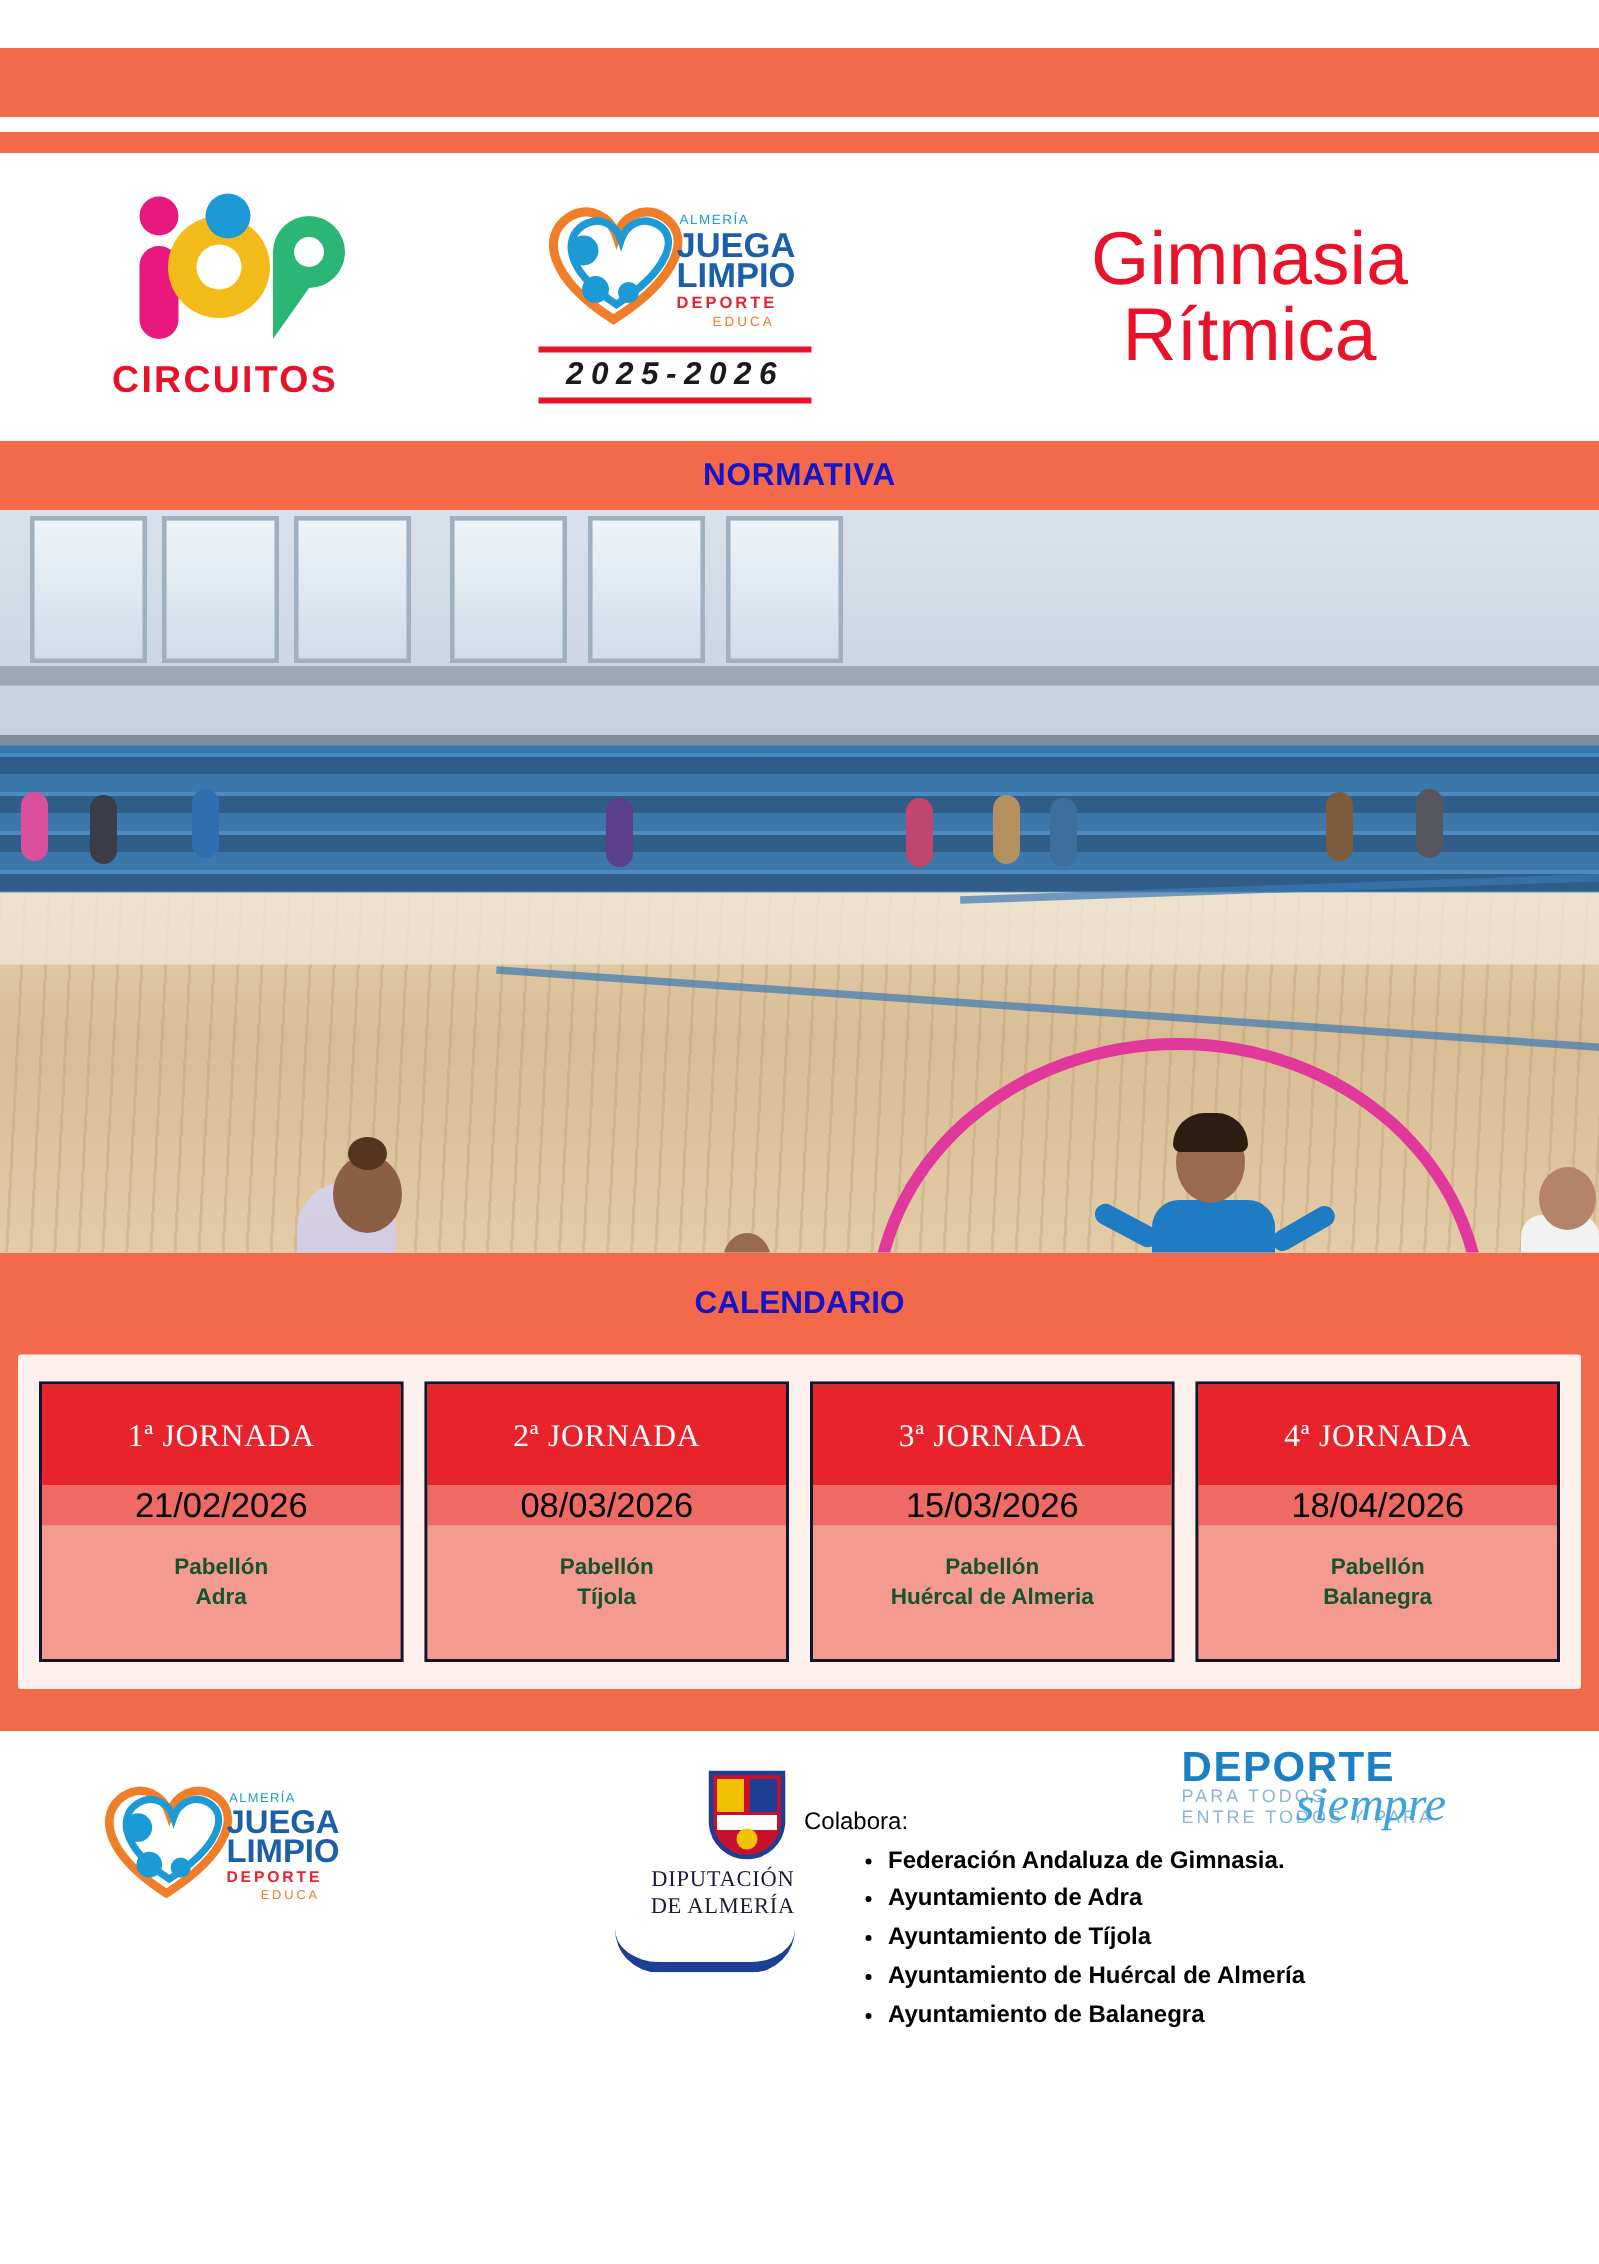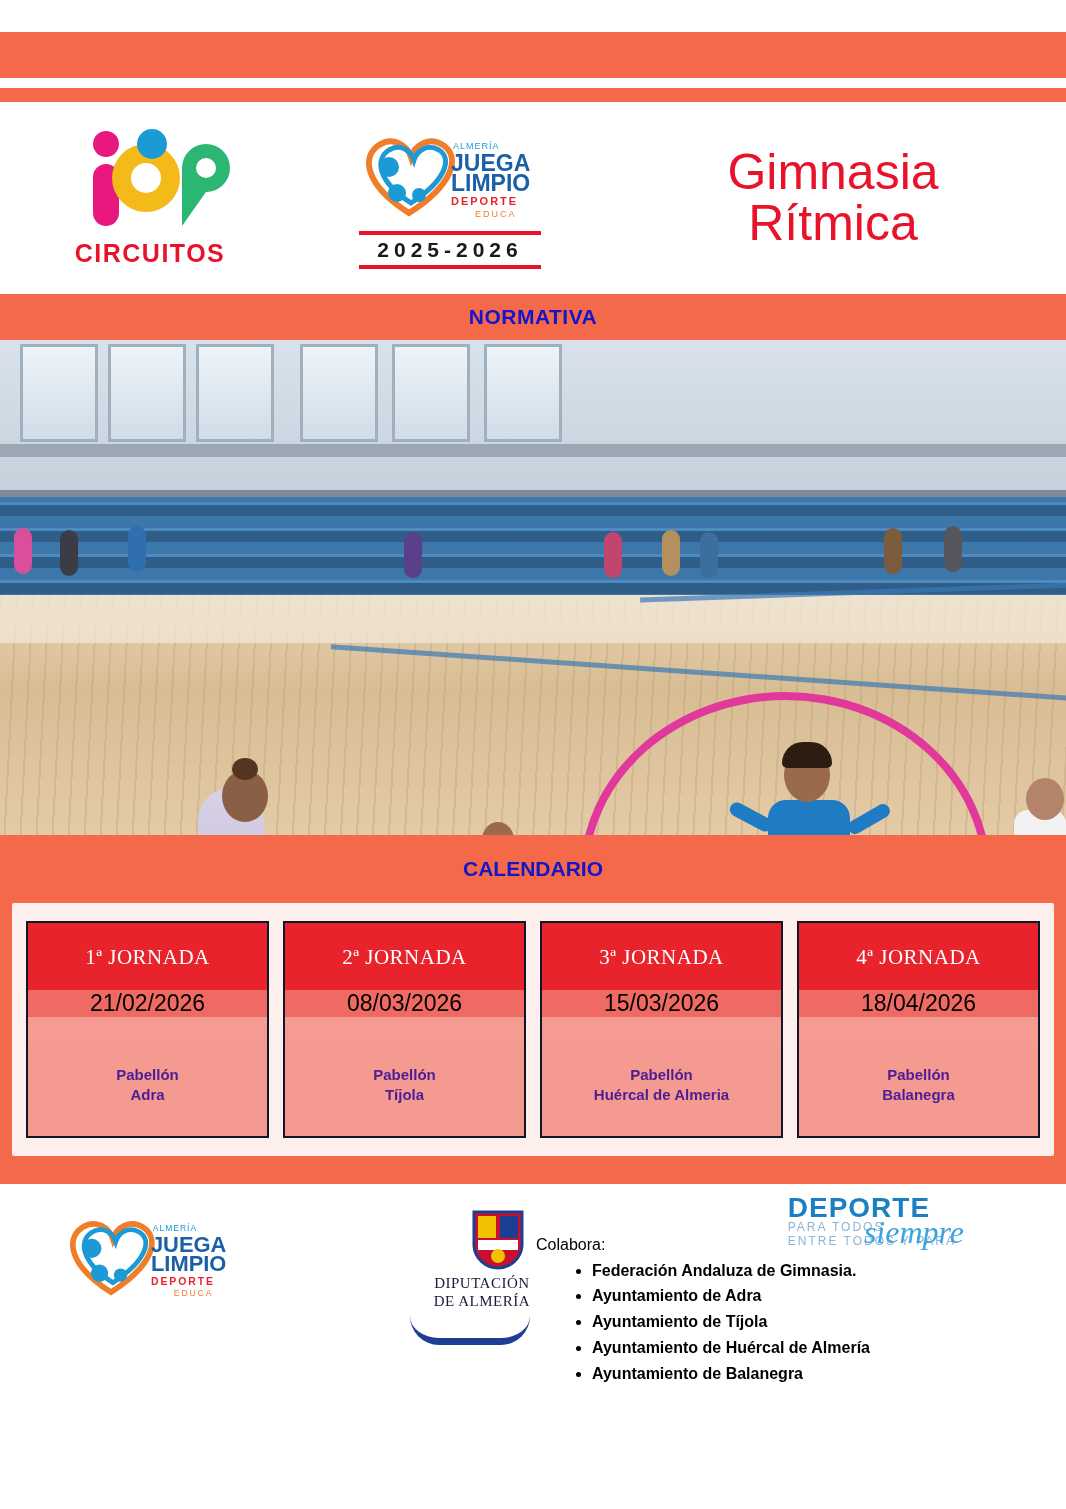--- a/index.html
+++ b/index.html
@@ -58,20 +58,21 @@
   .season {
     margin-top: 8px;
     border-top: 4px solid #e8132b;
     border-bottom: 4px solid #e8132b;
     padding: 3px 18px;
     font-weight: bold;
     font-size: 21px;
     letter-spacing: 5px;
     color: #1a1a1a;
     font-family: "Liberation Sans", sans-serif;
+    font-style: italic;
   }
   .title-block {
     flex: 1;
     text-align: center;
   }
   .title-block div {
     font-family: "Liberation Sans", sans-serif;
     font-size: 50px;
     color: #e8132b;
     line-height: 1.02;
@@ -242,27 +243,26 @@
   }
   .card-date {
     background: #ef6a63;
     color: #000000;
     text-align: center;
     font-size: 23px;
     padding: 0 4px;
   }
   .card-venue {
     background: #f49a90;
-    color: #4c1d95;
+    color: #14532d;
     text-align: center;
     font-size: 15px;
     font-weight: bold;
     line-height: 1.35;
     padding: 18px 6px 30px 6px;
-    margin-top: 30px;
   }
   .card-venue .venue-line2 { display: block; }
 
   
   .footer {
     height: 250px;
     background: #ffffff;
     display: flex;
     padding: 10px 0 0 0;
     position: relative;

